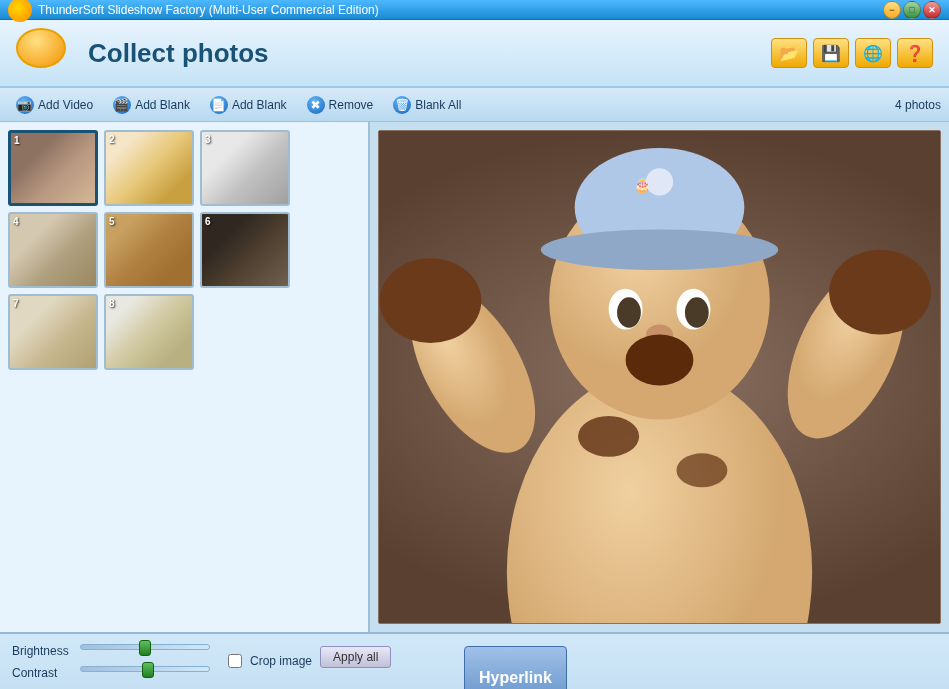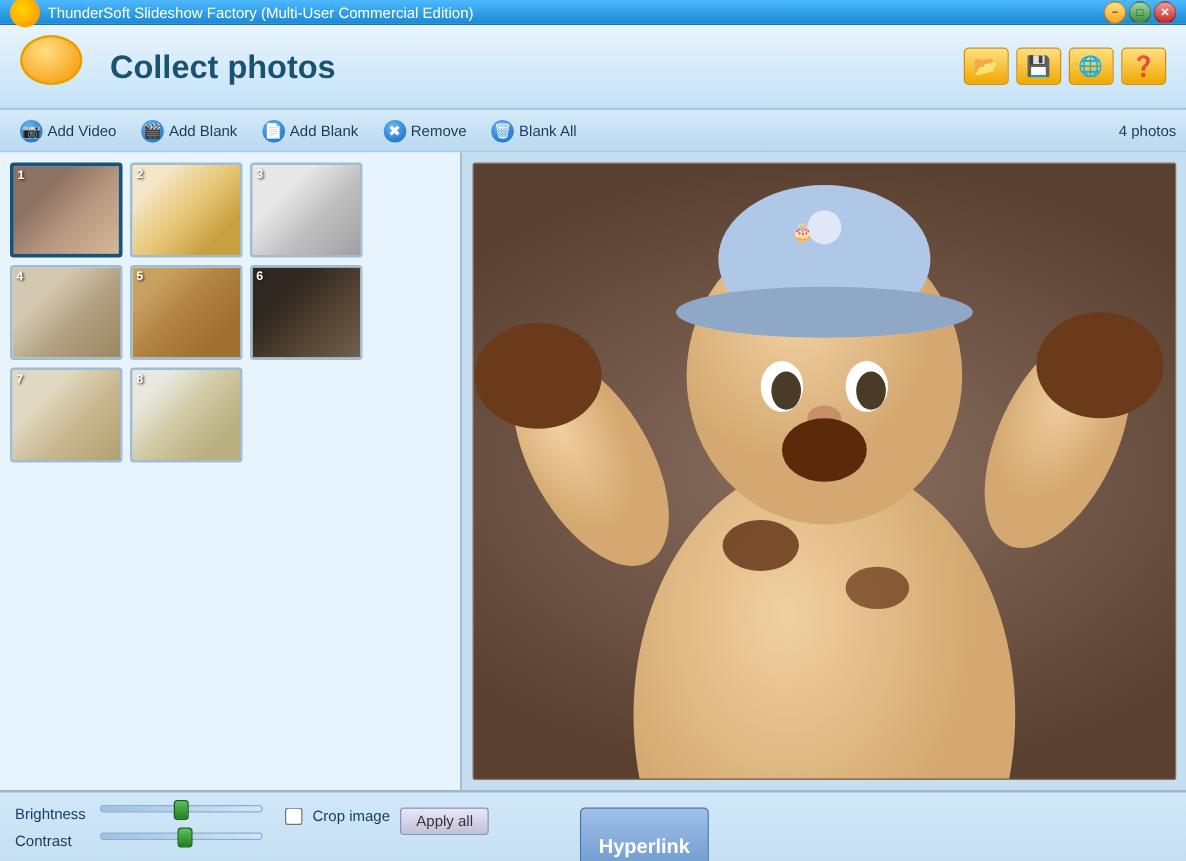--- a/index.html
+++ b/index.html
@@ -125,21 +125,21 @@
       background: linear-gradient(to bottom, #60c060, #208020);
       border: 1px solid #106010; border-radius: 3px;
       position: absolute; top: -5px; left: 50%; transform: translateX(-50%);
       cursor: pointer;
     }
 
     #center-controls {
       display: flex; flex-direction: column; gap: 8px; flex: 0 0 220px;
       margin-top: 2px;
     }
-    .crop-row { display: flex; align-items: flex-start; gap: 8px; }
+    .crop-row { display: flex; align-items: flex-end; gap: 8px; }
     .crop-checkbox { width: 14px; height: 14px; cursor: pointer; }
     .crop-label { color: #1a3a5c; font-size: 12px; }
     .apply-all-btn {
       padding: 3px 12px;
       background: linear-gradient(to bottom, #e8e8f8, #c0c0d8);
       border: 1px solid #9090c0; border-radius: 3px;
       font-size: 12px; color: #333; cursor: pointer;
     }
 
     #right-controls { flex: 0 0 80px; margin-top: 2px; }

